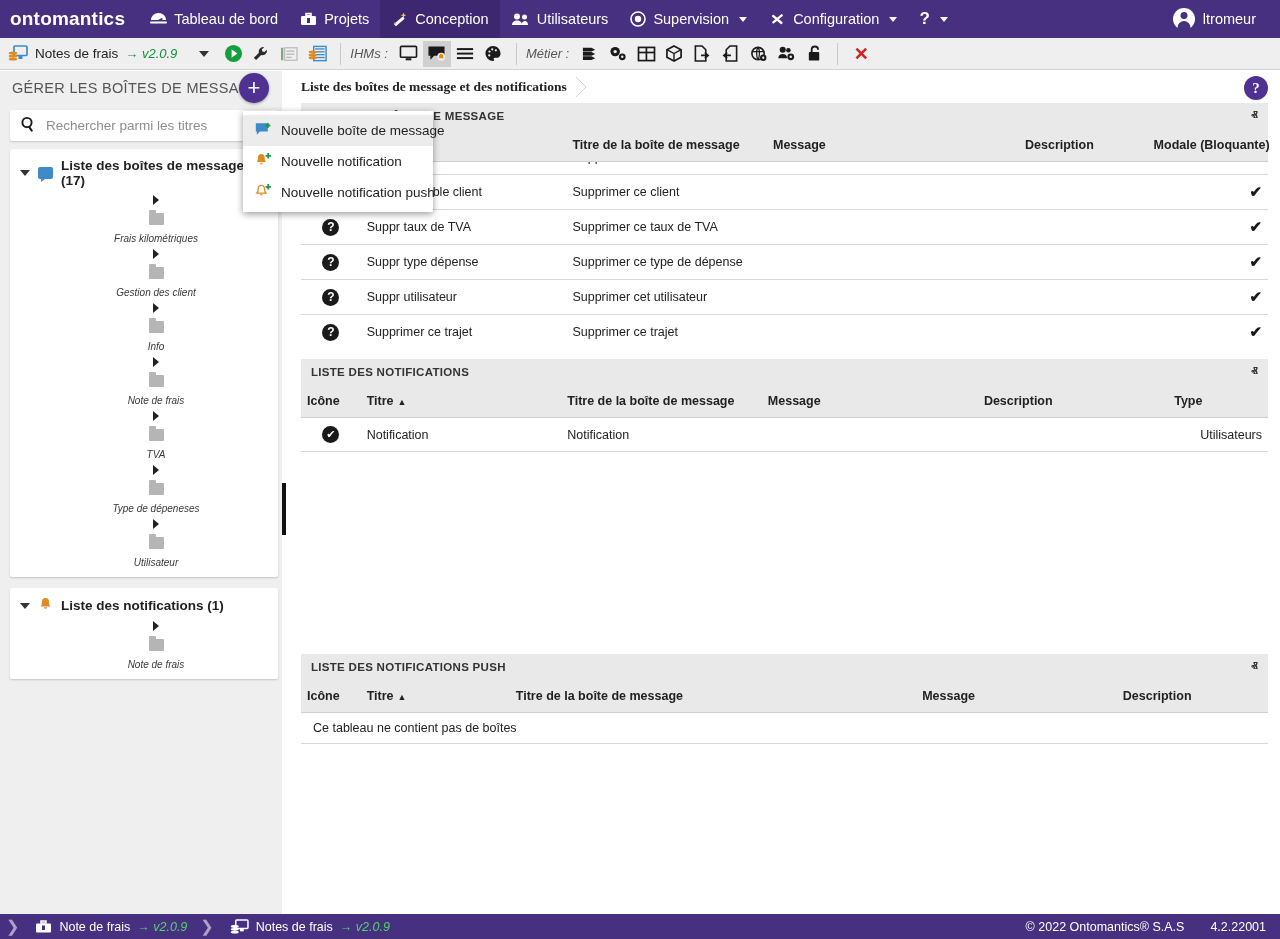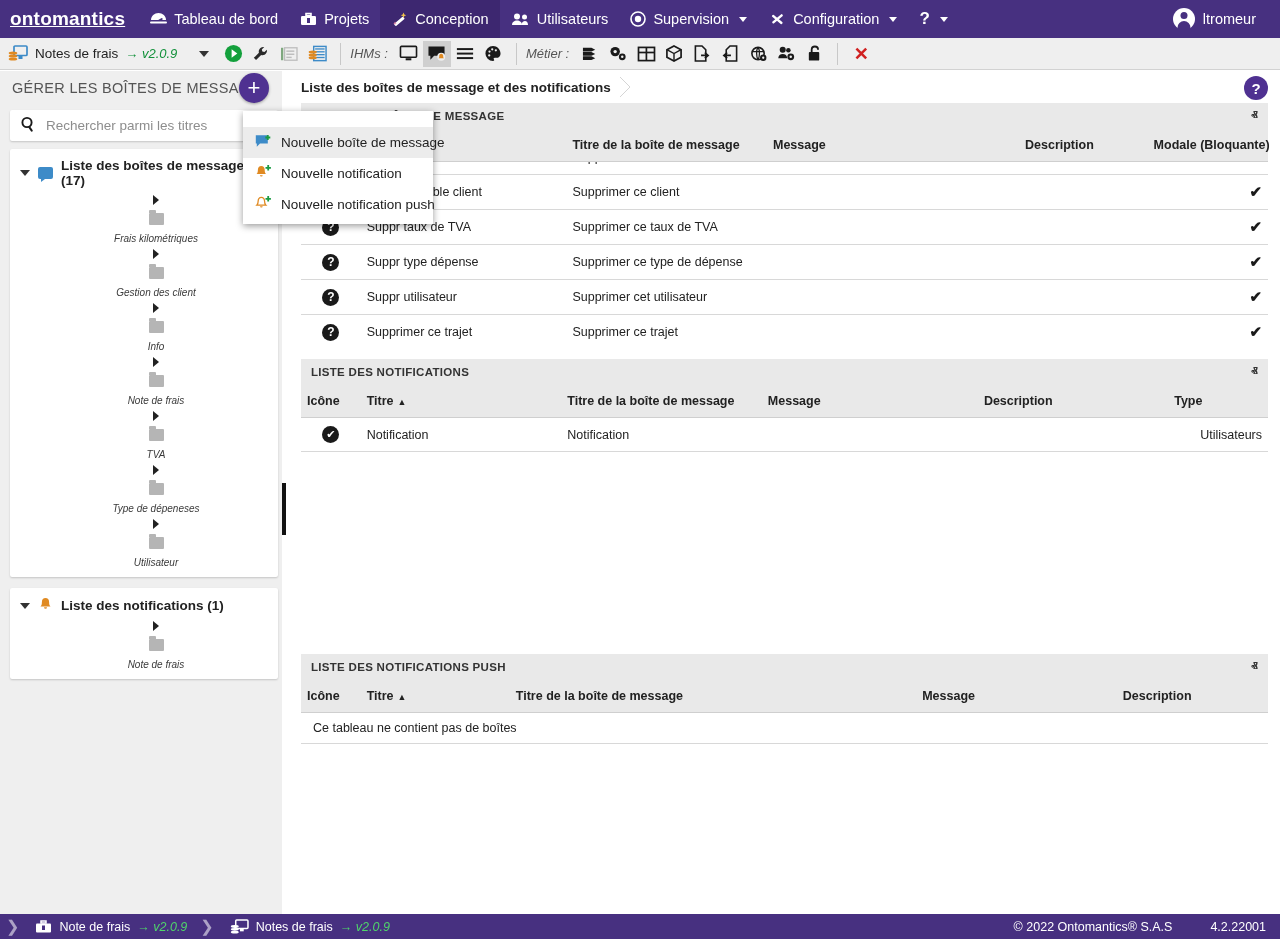--- a/index.html
+++ b/index.html
@@ -13,21 +13,21 @@
 
   
   .topnav {
     height: 38px; background: #473080;
     display: flex; align-items: stretch;
     color: #ffffff; position: relative; z-index: 30;
   }
   .brand {
     display: flex; align-items: center;
     padding: 0 14px 0 10px;
-    font-size: 19px; font-weight: bold; letter-spacing: .2px; text-decoration: underline;
+    font-size: 19px; font-weight: bold; letter-spacing: .2px;
   }
   .navitem {
     display: flex; align-items: center; gap: 7px;
     padding: 0 11px; font-size: 14.5px; cursor: pointer;
     white-space: nowrap;
   }
   .navitem.active { background: #3d2770; }
   .navitem .caret {
     width: 0; height: 0; margin-left: 3px;
     border-left: 4.5px solid transparent;
@@ -155,21 +155,21 @@
   }
   .splitter-grip {
     position: absolute; left: 0px; top: 412px; width: 4px; height: 52px;
     background: #111;
   }
 
   
   .main { flex: 1; display: flex; flex-direction: column; background: #fff; min-width: 0; position: relative; }
   .breadcrumb-bar {
     height: 32px; display: flex; align-items: center; position: relative;
-    background: #ffffff; padding-left: 12px;
+    background: #ffffff; padding-left: 12px; font-family: Liberation Serif, serif;
   }
   .crumb {
     font-size: 13.5px; font-weight: bold; color: #222;
     padding-right: 14px; position: relative; cursor: pointer;
   }
   .crumb-chev {
     position: absolute; right: -10px; top: 50%; transform: translateY(-50%);
     width: 20px; height: 20px;
   }
   .help-fab {
@@ -223,37 +223,37 @@
   .dropdown {
     position: absolute; left: 243px; top: 111px; width: 190px;
     background: #fff; box-shadow: 0 2px 7px rgba(0,0,0,.4);
     z-index: 40; padding: 4px 0;
   }
   .dd-item {
     display: flex; align-items: center; gap: 9px;
     padding: 7px 12px; font-size: 13.5px; color: #222; cursor: pointer;
     white-space: nowrap;
   }
-  .dd-item.hover { background: #ececec; margin-top: 12px; }
+  .dd-item.hover { background: #ececec; }
   .dd-ico { width: 17px; text-align: center; font-size: 14px; line-height: 1; flex: none; }
 
   
   .statusbar {
     position: absolute; left: 0; right: 0; bottom: 0; height: 25px;
     background: #473080; color: #fff; display: flex; align-items: center;
     font-size: 12.5px;
   }
   .sb-crumb {
     display: flex; align-items: center; gap: 7px; padding: 0 13px 0 16px;
     position: relative; cursor: pointer;
   }
   .sb-ver { color: #4fd46a; font-style: italic; }
   .sb-sep { color: rgba(255,255,255,.55); font-size: 16px; }
   .sb-spacer { flex: 1; }
-  .sb-right { padding-right: 14px; display: flex; gap: 38px; }
+  .sb-right { padding-right: 14px; display: flex; gap: 26px; }
 </style>
 </head>
 <body>
 
 <div class="topnav">
   <div class="brand">ontomantics</div>
 
   <div class="navitem">
     <svg width="17" height="15" viewBox="0 0 17 15">
       <path d="M8.5 1C4.4 1 1 4.1 1 8h15c0-3.9-3.4-7-7.5-7z" fill="#fff"></path>

